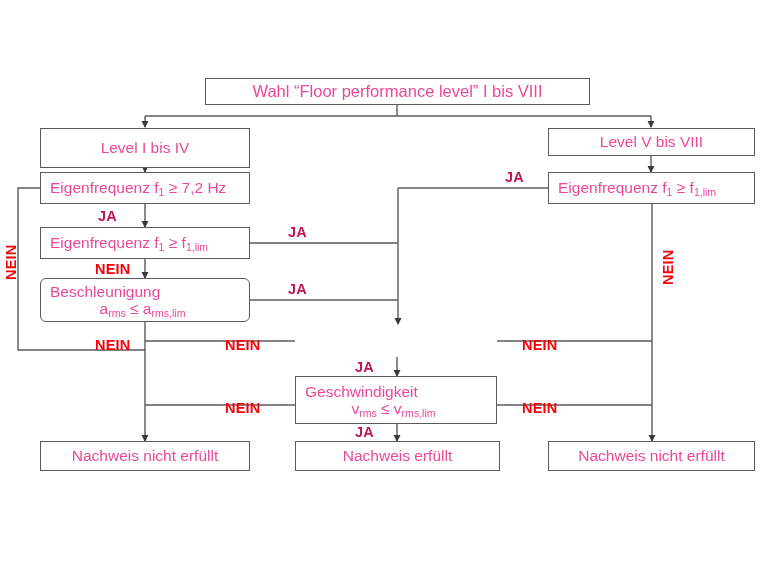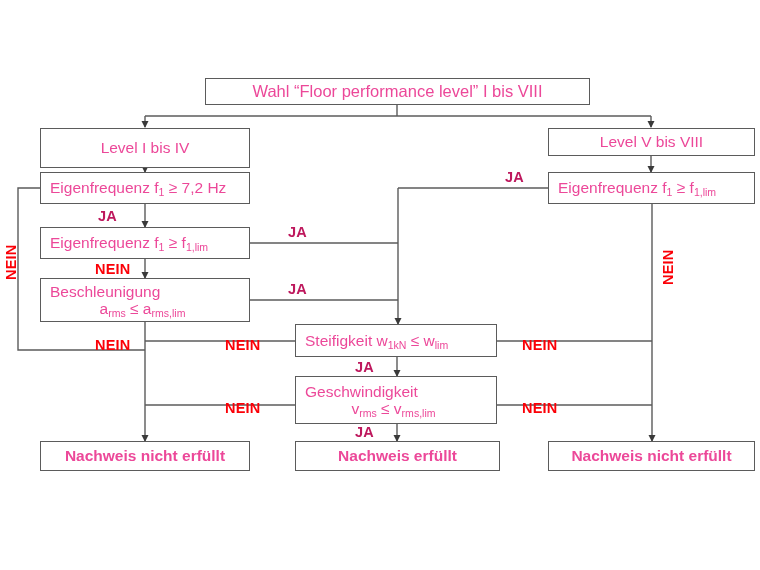--- a/index.html
+++ b/index.html
@@ -35,21 +35,21 @@
   .node .line {
     white-space: nowrap;
     line-height: 1.12;
   }
   .node.center .line { text-align: center; }
   .node.lead { padding-left: 9px; }
   .node.lead .line.l1 { text-align: left; }
   .node.lead .line.l2 { text-align: center; padding-right: 14px; }
   .t17 { font-size: 16.5px; }
   .t16 { font-size: 15.5px; }
-  .bold { font-weight: bold; font-size: 15.5px; }
+  .bold { font-weight: normal; font-size: 15.5px; }
   sub {
     font-size: 0.68em;
     vertical-align: baseline;
     position: relative;
     top: 0.30em;
     letter-spacing: 0;
   }
   .label {
     position: absolute;
     font-weight: bold;
@@ -127,32 +127,29 @@
   </div>
 
   <div class="node lead" style="left:40px; top:172px; width:210px; height:32px;">
     <div class="line l1 t16"><span>Eigenfrequenz  f</span><sub>1</sub><span> ≥ 7,2 Hz</span></div>
   </div>
 
   <div class="node lead" style="left:40px; top:227px; width:210px; height:32px;">
     <div class="line l1 t16"><span>Eigenfrequenz  f</span><sub>1</sub><span> ≥ f</span><sub>1,lim</sub></div>
   </div>
 
-  <div class="node lead" style="left:40px; top:278px; width:210px; height:44px;">
+  <div class="node lead" style="left:40px; top:278px; width:210px; height:44px;border-radius:6px;">
     <div class="line l1 t16">Beschleunigung</div>
     <div class="line l2 t16"><span>a</span><sub>rms</sub><span>  ≤  a</span><sub>rms,lim</sub></div>
   </div>
 
   <div class="node lead" style="left:548px; top:172px; width:207px; height:32px;">
     <div class="line l1 t16"><span>Eigenfrequenz  f</span><sub>1</sub><span> ≥ f</span><sub>1,lim</sub></div>
   </div>
 
-  <div class="node lead" style="left:295px; top:324px; width:202px; height:33px;">
-    <div class="line l1 t16"><span>Steifigkeit  w</span><sub>1kN</sub><span>  ≤  w</span><sub>lim</sub></div>
-  </div>
 
   <div class="node lead" style="left:295px; top:376px; width:202px; height:48px;">
     <div class="line l1 t16">Geschwindigkeit</div>
     <div class="line l2 t16"><span>v</span><sub>rms</sub><span>  ≤  v</span><sub>rms,lim</sub></div>
   </div>
 
   <div class="node center" style="left:40px; top:441px; width:210px; height:30px;">
     <div class="line bold">Nachweis nicht erfüllt</div>
   </div>
 

